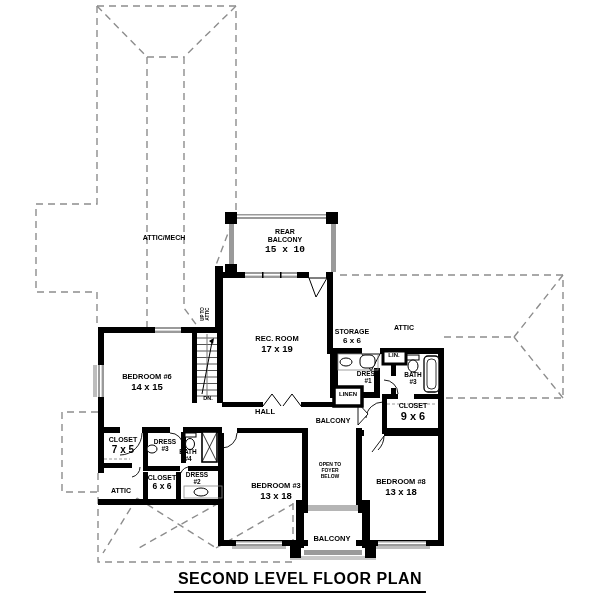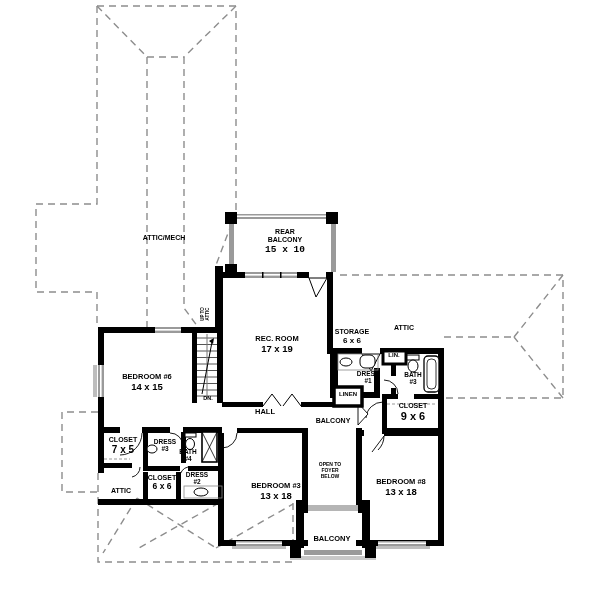--- a/index.html
+++ b/index.html
@@ -310,14 +310,15 @@
 
   <div class="lbl" style="left:208px;top:395px;font-size:5.5px;">
     <span>DN.</span>
     </div>
 
   <div class="lbl rot" style="left:205px;top:314px;font-size:4.5px;">
     <span>UP TO</span>
     <span>ATTIC</span>
     </div>
 
+  <div class="title">SECOND LEVEL FLOOR PLAN</div>
 
 </div>
 
 </body></html>

